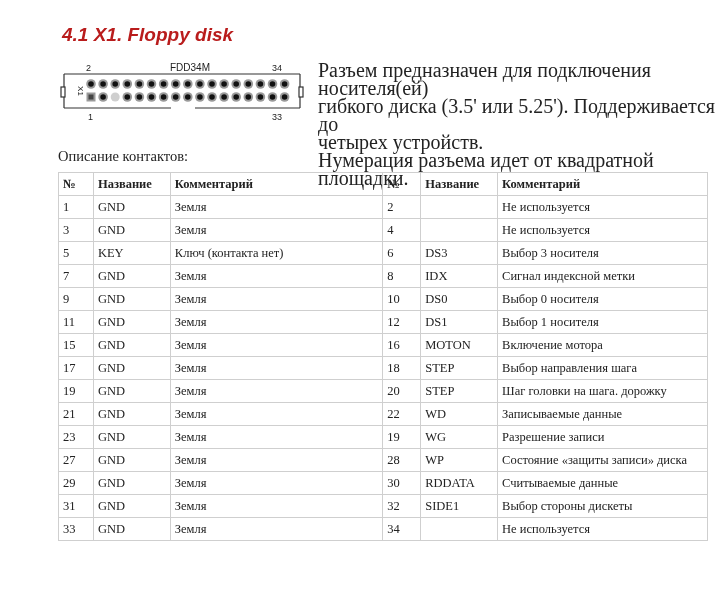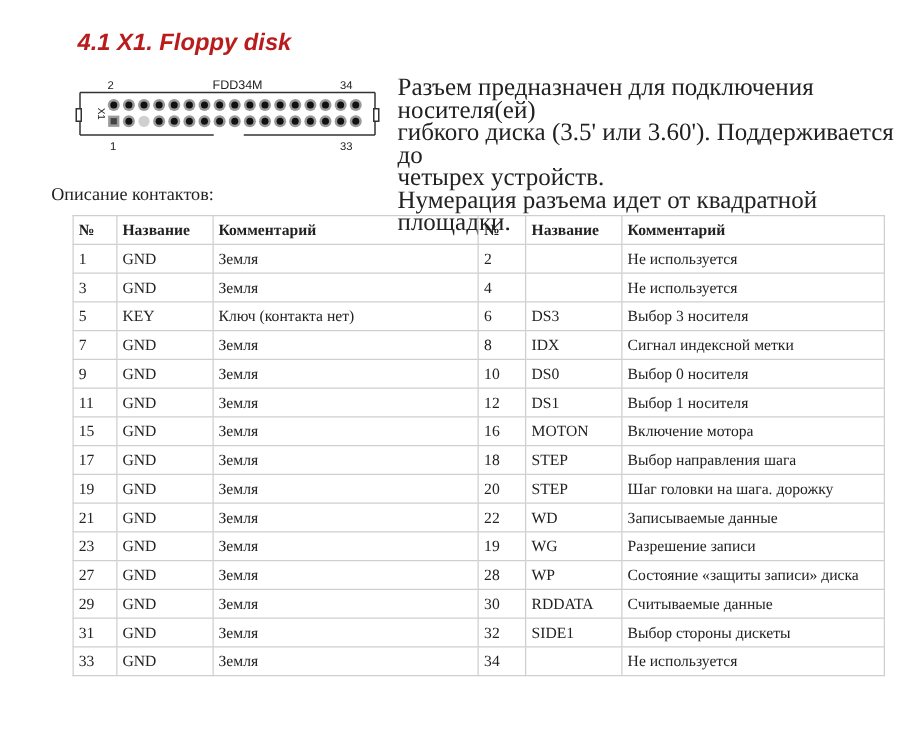--- a/index.html
+++ b/index.html
@@ -1,21 +1,21 @@
 <!DOCTYPE html>
 <html><head>
 <meta charset="utf-8">
 <style>
   html, body { margin: 0; padding: 0; background: #ffffff; }
   body { width: 724px; height: 600px; position: relative; overflow: hidden; font-family: "Liberation Serif", serif; color: #222; }
   .heading { position: absolute; left: 62px; top: 24px; font-family: "Liberation Sans", sans-serif; font-weight: bold; font-style: italic; font-size: 19px; color: #b91c1c; }
   .diagram { position: absolute; left: 60px; top: 58px; width: 250px; height: 66px; }
   .desc { position: absolute; left: 318px; top: 61px; font-size: 20px; line-height: 18px; color: #222; }
   .desc p { margin: 0; }
-  .table-caption { position: absolute; left: 41px; top: 148px; font-size: 14.5px; color: #222; }
+  .table-caption { position: absolute; left: 58px; top: 148px; font-size: 14.5px; color: #222; }
   table.pins { position: absolute; left: 58px; top: 172px; width: 650px; border-collapse: collapse; font-size: 12.5px; }
   table.pins th, table.pins td { border: 1px solid #cfcfcf; height: 22px; padding: 0 0 0 4px; text-align: left; vertical-align: middle; white-space: nowrap; }
   table.pins th { font-weight: bold; }
   .c1 { width: 30px; } .c2 { width: 72px; } .c3 { width: 208px; }
   .c4 { width: 33px; } .c5 { width: 72px; } .c6 { width: 205px; }
 </style>
 </head>
 <body>
 
 <div class="heading">4.1 X1. Floppy disk</div>
@@ -102,21 +102,21 @@
       <circle cx="224.6" cy="26" r="2.8" fill="#111"></circle>
       <circle cx="224.6" cy="39" r="4.8" fill="#9a9a9a"></circle>
       <circle cx="224.6" cy="39" r="2.8" fill="#111"></circle>
     </g>
   <text x="28" y="62" font-family="Liberation Sans, sans-serif" font-size="9" fill="#222">1</text>
   <text x="212" y="62" font-family="Liberation Sans, sans-serif" font-size="9" fill="#222">33</text>
 </svg>
 
 <div class="desc">
   <p>Разъем предназначен для подключения носителя(ей)</p>
-  <p>гибкого диска (3.5' или 3.60'). Поддерживается до</p>
+  <p>гибкого диска (3.5' или 5.25'). Поддерживается до</p>
   <p>четырех устройств.</p>
   <p>Нумерация разъема идет от квадратной площадки.</p>
 </div>
 
 <div class="table-caption">Описание контактов:</div>
 
 <table class="pins">
   <thead>
     <tr>
       <th class="c1">№</th>

